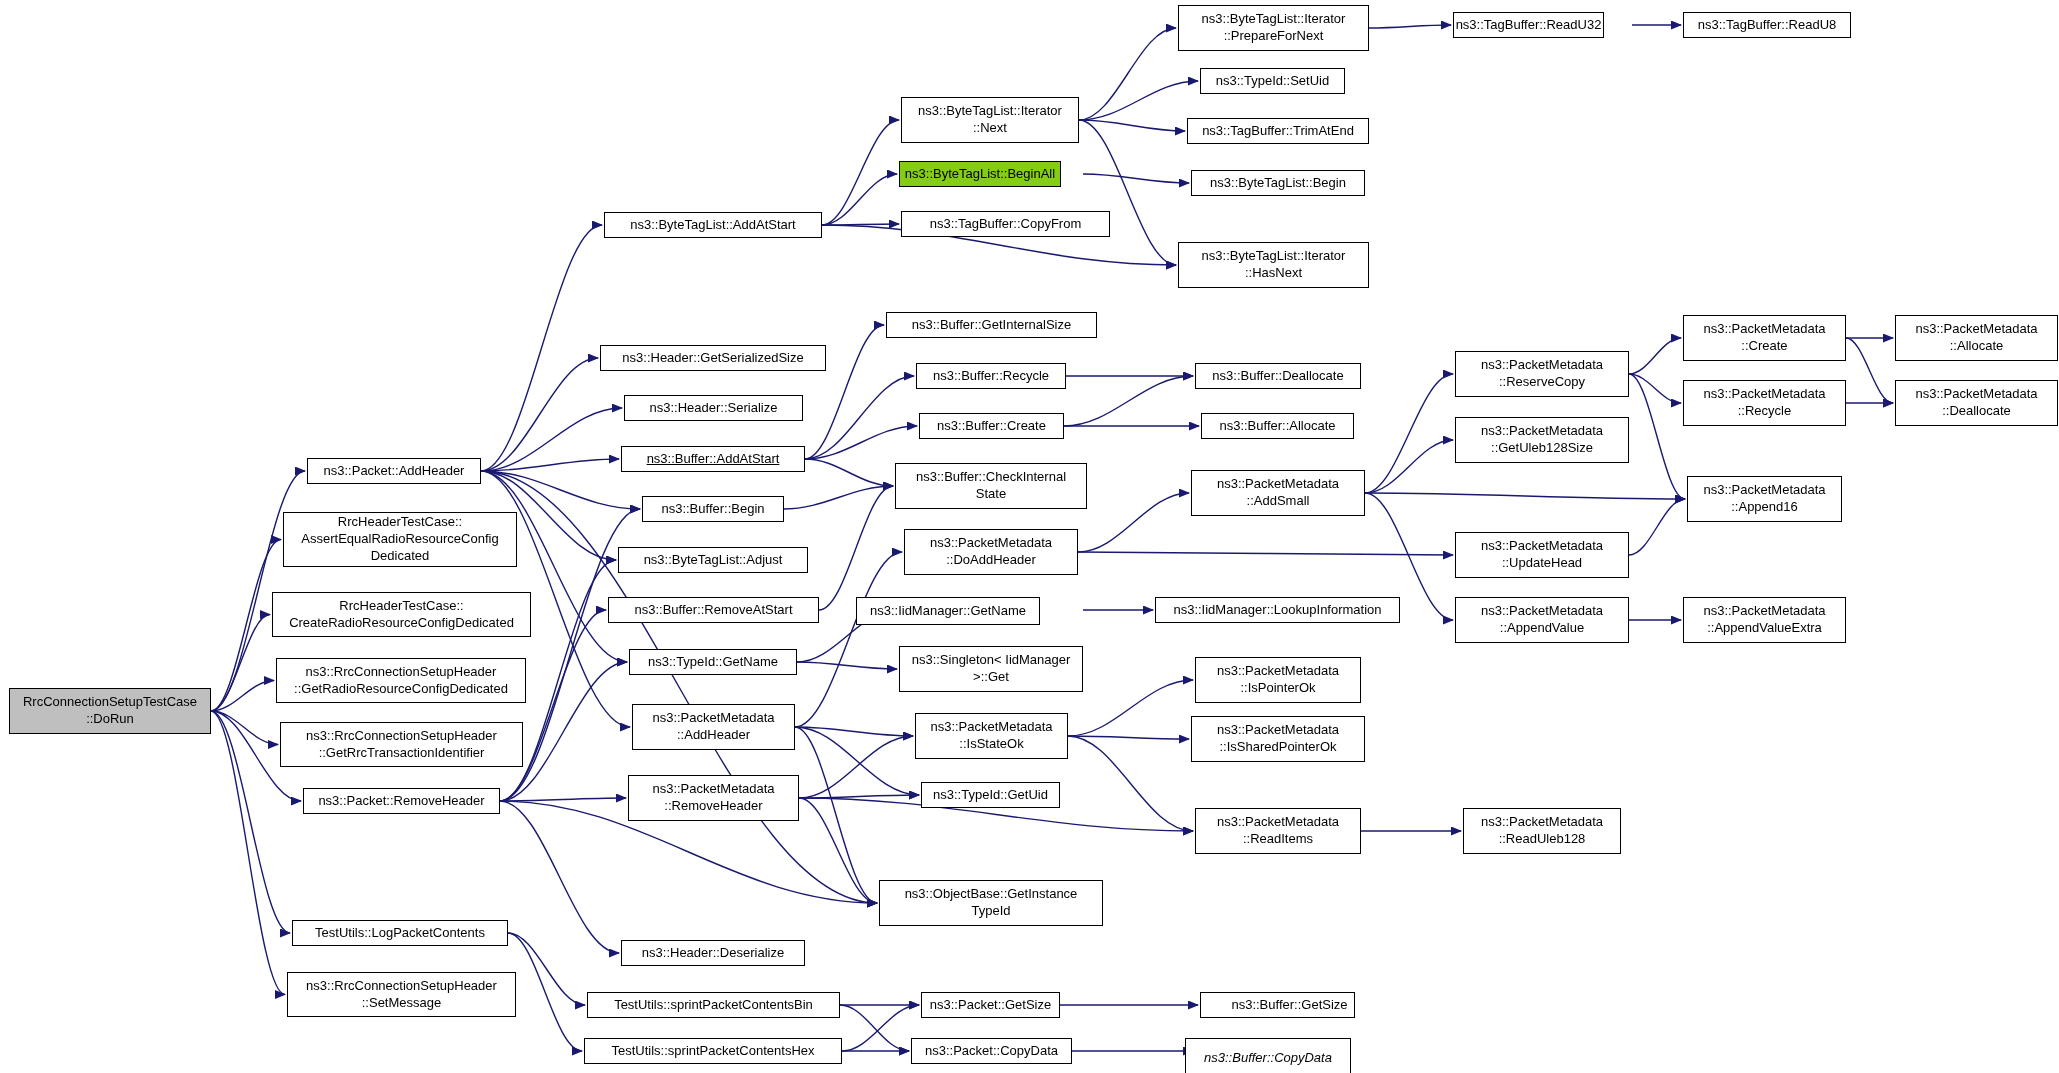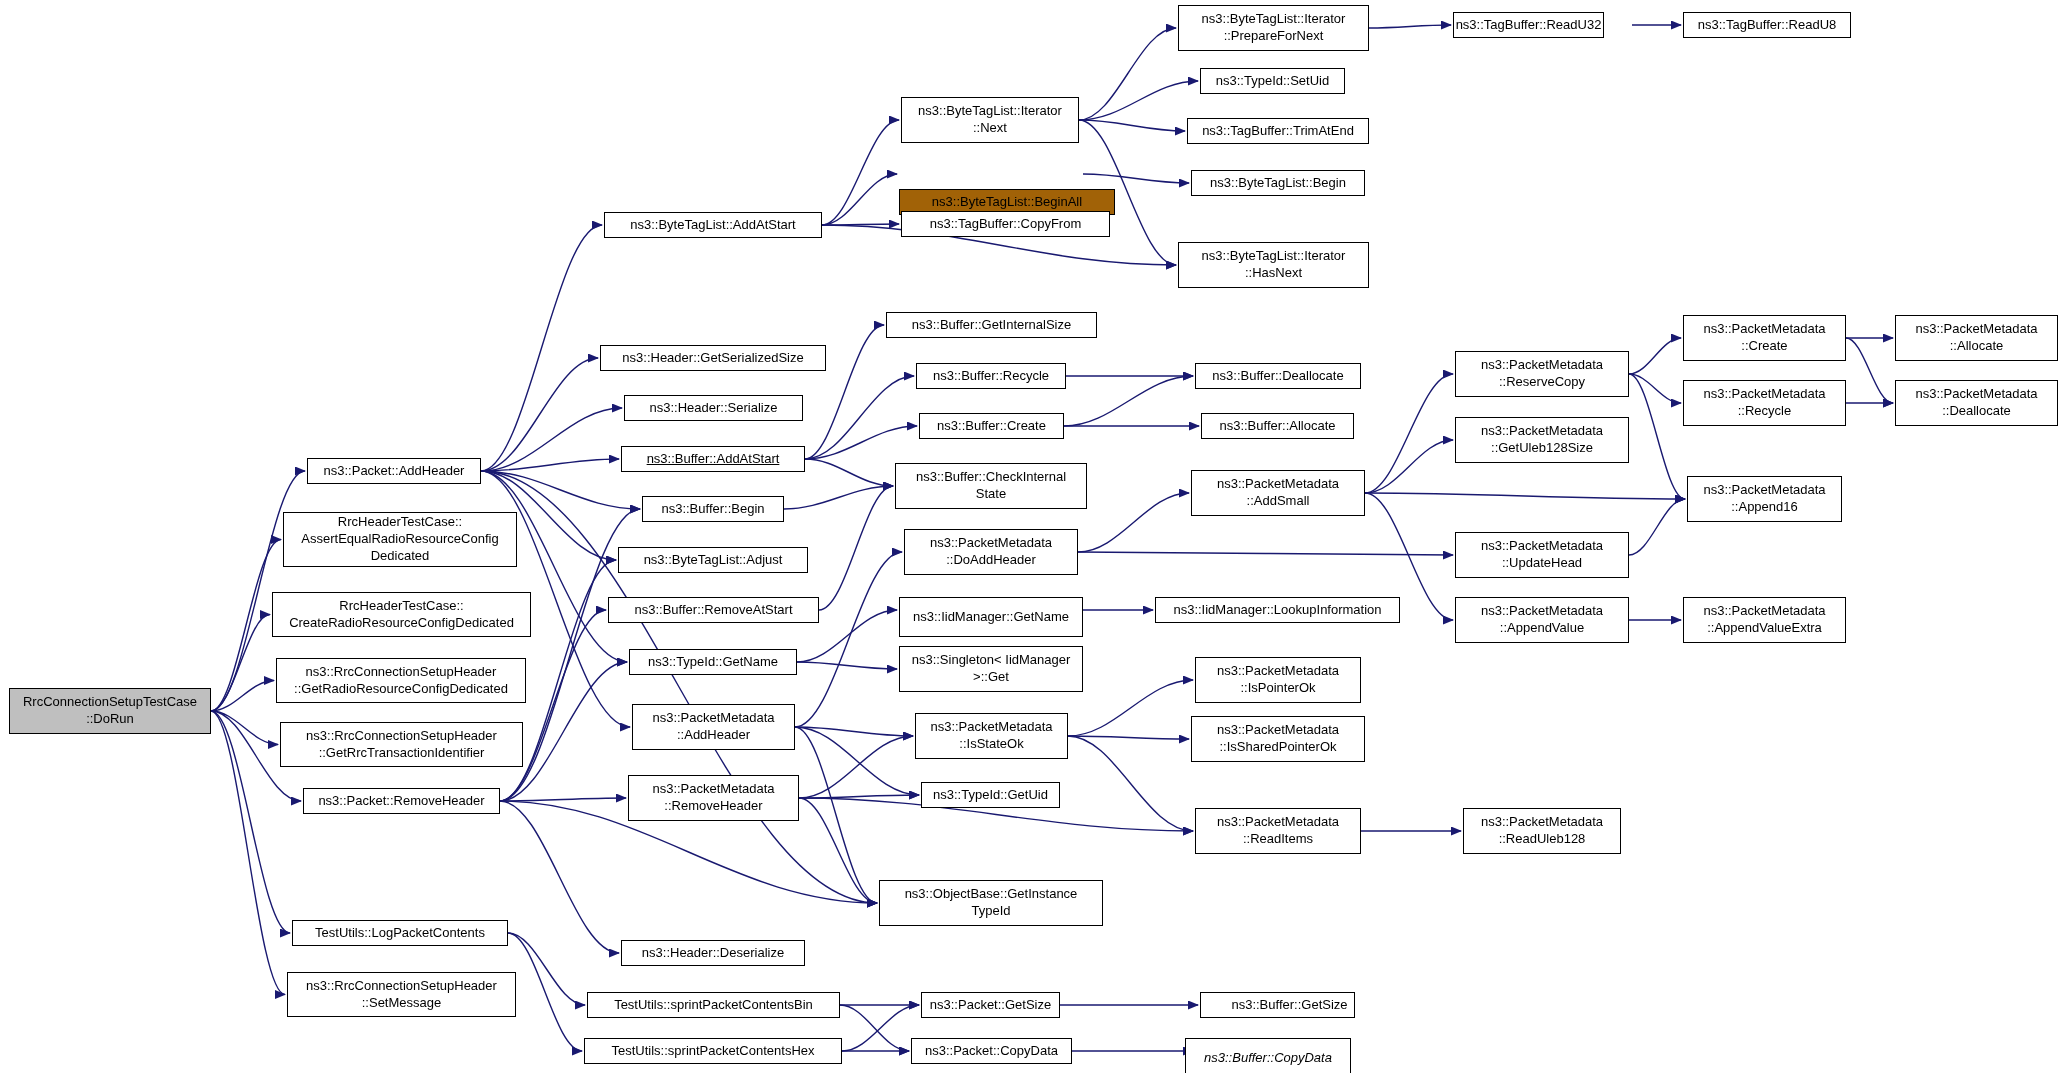--- a/index.html
+++ b/index.html
@@ -149,30 +149,30 @@
     <div class="node" style="left: 629px; top: 649px; width: 168px; height: 26px; border-color: rgb(0, 0, 0); background: rgb(255, 255, 255);">ns3::TypeId::GetName</div>
     <div class="node" style="left: 632px; top: 704px; width: 163px; height: 46px; border-color: rgb(0, 0, 0); background: rgb(255, 255, 255);">ns3::PacketMetadata
 ::AddHeader</div>
     <div class="node" style="left: 628px; top: 775px; width: 171px; height: 46px; border-color: rgb(0, 0, 0); background: rgb(255, 255, 255);">ns3::PacketMetadata
 ::RemoveHeader</div>
     <div class="node" style="left: 621px; top: 940px; width: 184px; height: 26px; border-color: rgb(0, 0, 0); background: rgb(255, 255, 255);">ns3::Header::Deserialize</div>
     <div class="node" style="left: 587px; top: 992px; width: 253px; height: 26px; border-color: rgb(0, 0, 0); background: rgb(255, 255, 255);">TestUtils::sprintPacketContentsBin</div>
     <div class="node" style="left: 584px; top: 1038px; width: 258px; height: 26px; border-color: rgb(0, 0, 0); background: rgb(255, 255, 255); text-align: center;">TestUtils::sprintPacketContentsHex</div>
     <div class="node" style="left: 901px; top: 97px; width: 178px; height: 46px; border-color: rgb(0, 0, 0); background: rgb(255, 255, 255);">ns3::ByteTagList::Iterator
 ::Next</div>
-    <div class="node" style="left: 899px; top: 161px; width: 216px; height: 26px; border-color: rgb(0, 0, 0); background: #a16207; margin-top: 28px;">ns3::ByteTagList::BeginAll</div>
+    <div class="node" style="left: 899px; top: 161px; width: 162px; height: 26px; border-color: rgb(0, 0, 0); background: #84cc16;">ns3::ByteTagList::BeginAll</div>
     <div class="node" style="left: 901px; top: 211px; width: 209px; height: 26px; border-color: rgb(0, 0, 0); background: rgb(255, 255, 255);">ns3::TagBuffer::CopyFrom</div>
     <div class="node" style="left: 886px; top: 312px; width: 211px; height: 26px; border-color: rgb(0, 0, 0); background: rgb(255, 255, 255);">ns3::Buffer::GetInternalSize</div>
     <div class="node" style="left: 916px; top: 363px; width: 150px; height: 26px; border-color: rgb(0, 0, 0); background: rgb(255, 255, 255);">ns3::Buffer::Recycle</div>
     <div class="node" style="left: 919px; top: 413px; width: 145px; height: 26px; border-color: rgb(0, 0, 0); background: rgb(255, 255, 255);">ns3::Buffer::Create</div>
     <div class="node" style="left: 895px; top: 463px; width: 192px; height: 46px; border-color: rgb(0, 0, 0); background: rgb(255, 255, 255);">ns3::Buffer::CheckInternal
 State</div>
     <div class="node" style="left: 904px; top: 529px; width: 174px; height: 46px; border-color: rgb(0, 0, 0); background: rgb(255, 255, 255);">ns3::PacketMetadata
 ::DoAddHeader</div>
-    <div class="node" style="left: 899px; top: 597px; width: 184px; height: 40px; border-color: rgb(0, 0, 0); background: rgb(255, 255, 255);">ns3::IidManager::GetName</div>
+    <div class="node" style="left: 856px; top: 597px; width: 184px; height: 28px; border-color: rgb(0, 0, 0); background: rgb(255, 255, 255);">ns3::IidManager::GetName</div>
     <div class="node" style="left: 899px; top: 646px; width: 184px; height: 46px; border-color: rgb(0, 0, 0); background: rgb(255, 255, 255);">ns3::Singleton&lt; IidManager
 &gt;::Get</div>
     <div class="node" style="left: 915px; top: 713px; width: 153px; height: 46px; border-color: rgb(0, 0, 0); background: rgb(255, 255, 255);">ns3::PacketMetadata
 ::IsStateOk</div>
     <div class="node" style="left: 921px; top: 782px; width: 139px; height: 26px; border-color: rgb(0, 0, 0); background: rgb(255, 255, 255);">ns3::TypeId::GetUid</div>
     <div class="node" style="left: 879px; top: 880px; width: 224px; height: 46px; border-color: rgb(0, 0, 0); background: rgb(255, 255, 255);">ns3::ObjectBase::GetInstance
 TypeId</div>
     <div class="node" style="left: 921px; top: 992px; width: 139px; height: 26px; border-color: rgb(0, 0, 0); background: rgb(255, 255, 255);">ns3::Packet::GetSize</div>
     <div class="node" style="left: 911px; top: 1038px; width: 161px; height: 26px; border-color: rgb(0, 0, 0); background: rgb(255, 255, 255);">ns3::Packet::CopyData</div>
     <div class="node" style="left: 1178px; top: 5px; width: 191px; height: 46px; border-color: rgb(0, 0, 0); background: rgb(255, 255, 255);">ns3::ByteTagList::Iterator

